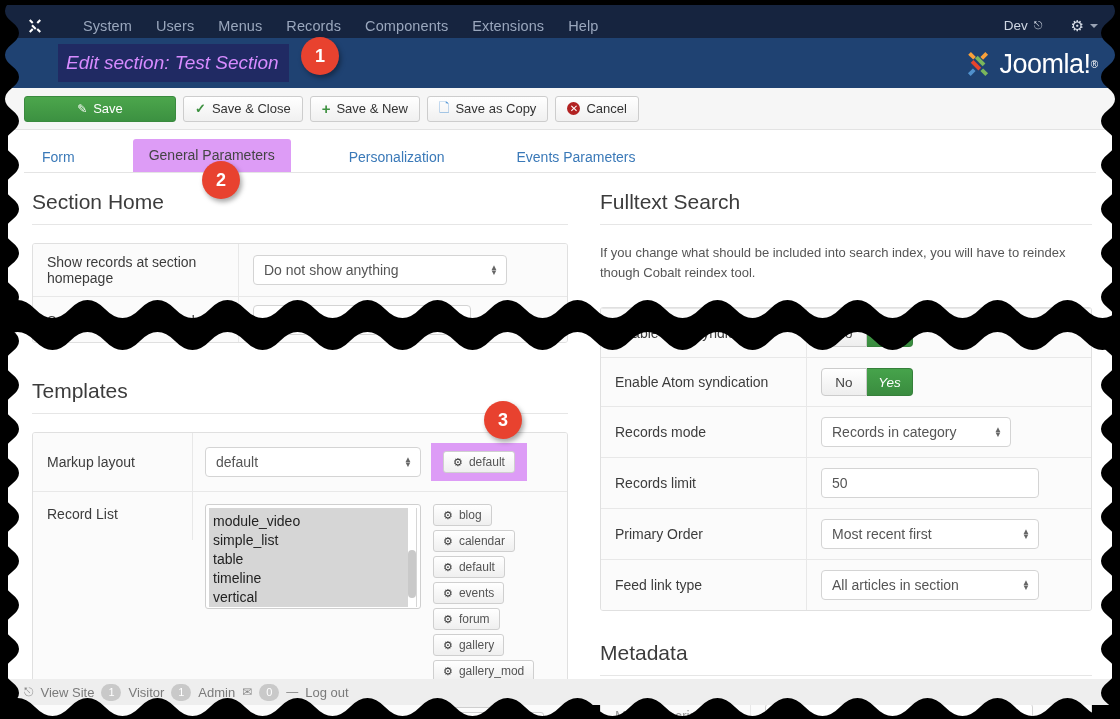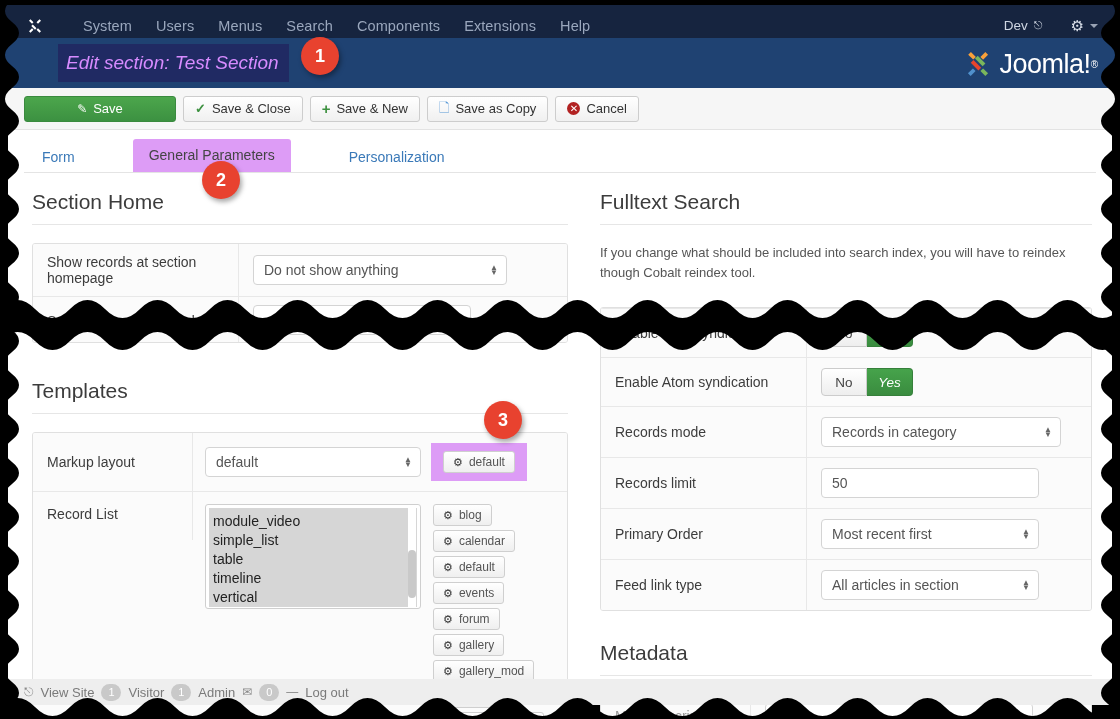--- a/index.html
+++ b/index.html
@@ -222,21 +222,21 @@
 
   <div class="topbar">
     <div class="joomla-mark">
       <svg width="18" height="18" viewBox="0 0 24 24" fill="#ffffff" aria-hidden="true">
         <path d="M6 3 L10 7 L8 9 L4 5 Z M18 3 L20 5 L16 9 L14 7 Z M4 19 L8 15 L10 17 L6 21 Z M16 15 L20 19 L18 21 L14 17 Z M9 10 L14 15 L12 17 L7 12 Z"></path>
       </svg>
     </div>
     <div class="menu-item">System</div>
     <div class="menu-item">Users</div>
     <div class="menu-item">Menus</div>
-    <div class="menu-item">Search</div>
+    <div class="menu-item">Records</div>
     <div class="menu-item">Components</div>
     <div class="menu-item">Extensions</div>
     <div class="menu-item">Help</div>
 
     <div class="topbar-right">
       <div class="dev-label">Dev</div>
       <div class="ext-icon">⎋</div>
       <div class="gear-icon-top">⚙</div>
       <div class="caret-top"></div>
     </div>
@@ -282,20 +282,21 @@
       <span>Cancel</span>
     </div>
   </div>
 
   <div class="canvas">
 
     <div class="tabs">
       <div class="tab">Form</div>
       <div class="tab active">General Parameters</div>
       <div class="tab">Personalization</div>
+      <div class="tab">Events Parameters</div>
     </div>
     <div class="tabs-rule"></div>
 
     <div class="col-left">
 
       <div class="sec-title">Section Home</div>
       <div class="sec-rule"></div>
 
       <div class="ftable">
         <div class="frow">
@@ -437,21 +438,21 @@
             <div class="yesno">
               <div class="yn no">No</div>
               <div class="yn yes">Yes</div>
             </div>
           </div>
         </div>
 
         <div class="frow">
           <div class="fcell-label">Records mode</div>
           <div class="fcell-ctl">
-            <div class="select" style="width:240px">
+            <div class="select" style="width:190px">
               <span>Records in category</span>
               <span class="arrows">
                   <i>▲</i>
                   <i>▼</i>
                 </span>
             </div>
           </div>
         </div>
 
         <div class="frow">

